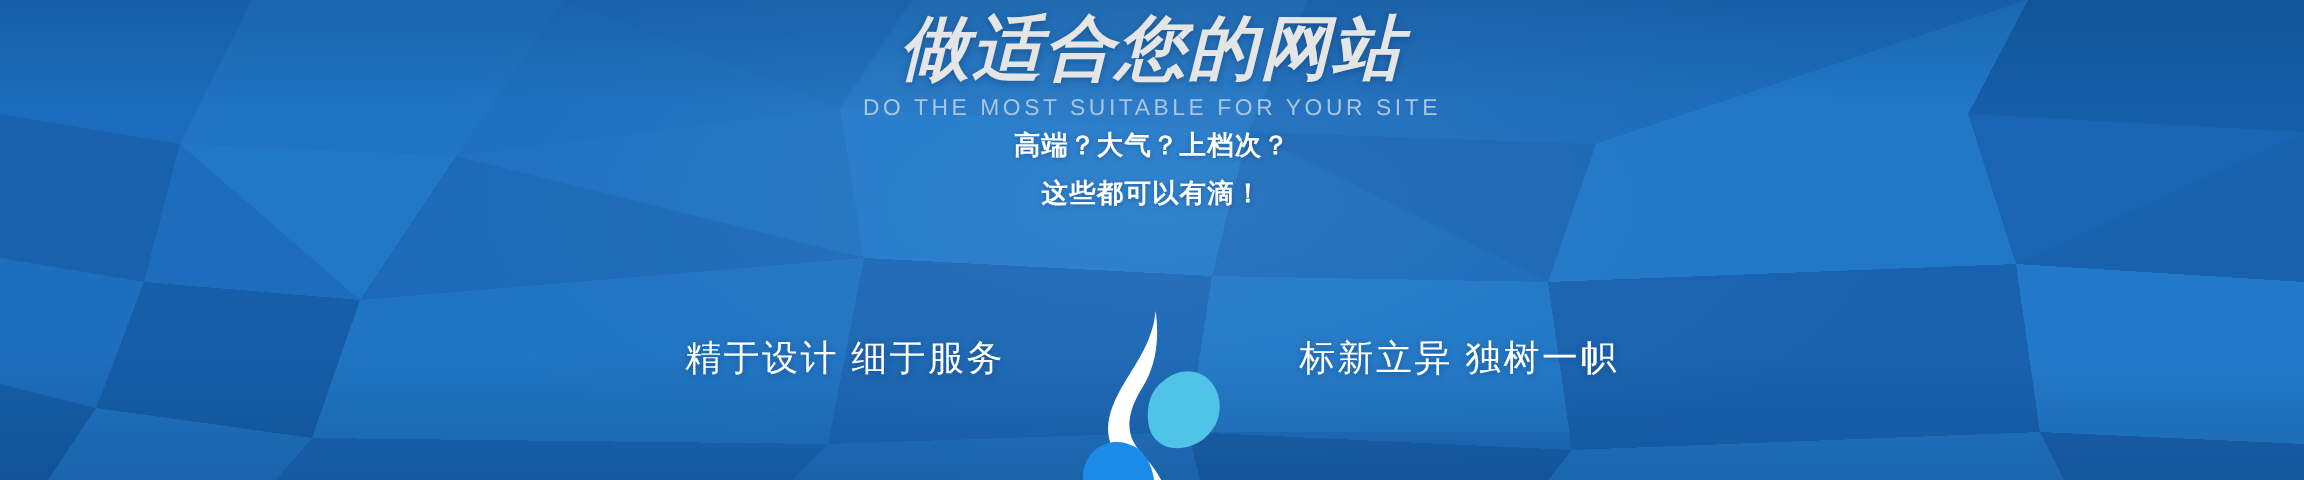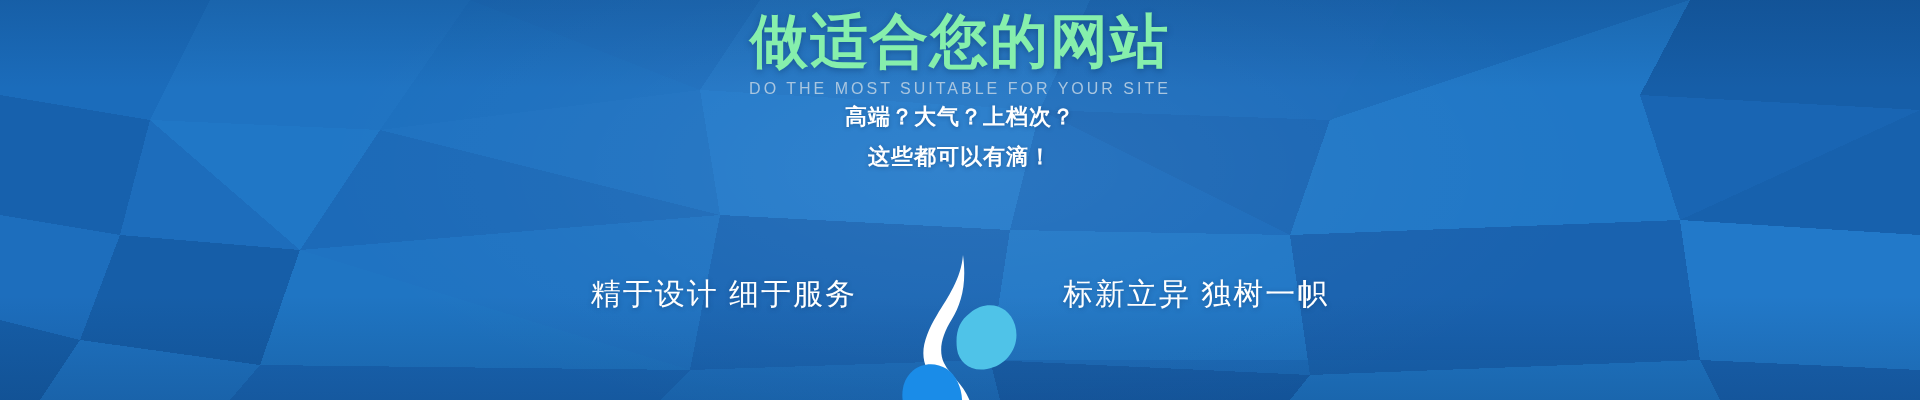--- a/index.html
+++ b/index.html
@@ -53,29 +53,30 @@
     flex-direction: column;
     align-items: center;
     text-align: center;
   }
 
   .headline {
     margin-top: 12px;
     font-size: 58px;
     line-height: 1.0;
     font-weight: bold;
-    color: #86efac;
+    color: #e5e5e5;
     letter-spacing: 2px;
     text-shadow: 0 2px 6px rgba(3,38,80,0.35);
     white-space: nowrap;
+    font-style: italic;
   }
 
   .subtitle-en {
     margin-top: 10px;
-    font-size: 16px;
+    font-size: 19px;
     font-weight: normal;
     color: #a9c6e0;
     letter-spacing: 3.0px;
     white-space: nowrap;
   }
 
   .qline {
     font-size: 22px;
     font-weight: bold;
     color: #ffffff;
@@ -95,22 +96,22 @@
     width: 100%;
   }
 
   .slogan {
     font-size: 30px;
     color: #ffffff;
     letter-spacing: 2px;
     white-space: nowrap;
     text-shadow: 0 1px 5px rgba(3,38,80,0.35);
   }
-  .slogan.left  { width: 330px; text-align: right; padding-right: 44px; box-sizing: border-box; }
-  .slogan.right { width: 330px; text-align: left;  padding-left: 44px;  box-sizing: border-box; }
+  .slogan.left  { width: 330px; text-align: left; padding-right: 44px; box-sizing: border-box; }
+  .slogan.right { width: 330px; text-align: right;  padding-left: 44px;  box-sizing: border-box; }
 
   .logo-mark {
     width: 118px;
     height: 200px;
     flex: 0 0 auto;
     position: relative;
     top: 58px;
   }
   .logo-mark svg { display: block; width: 118px; height: 200px; overflow: visible; }
 </style>

